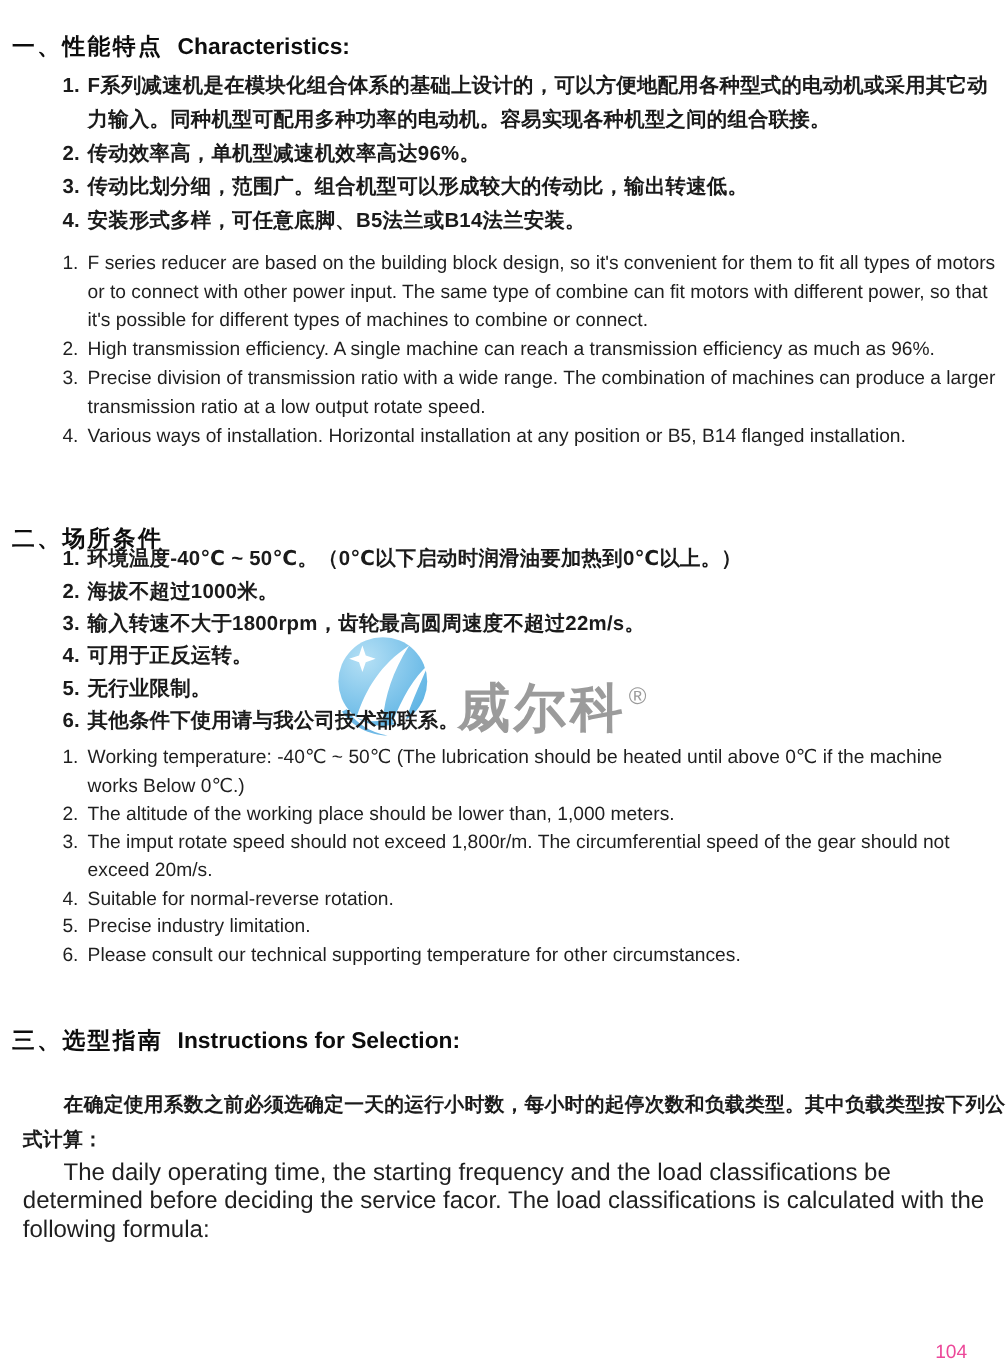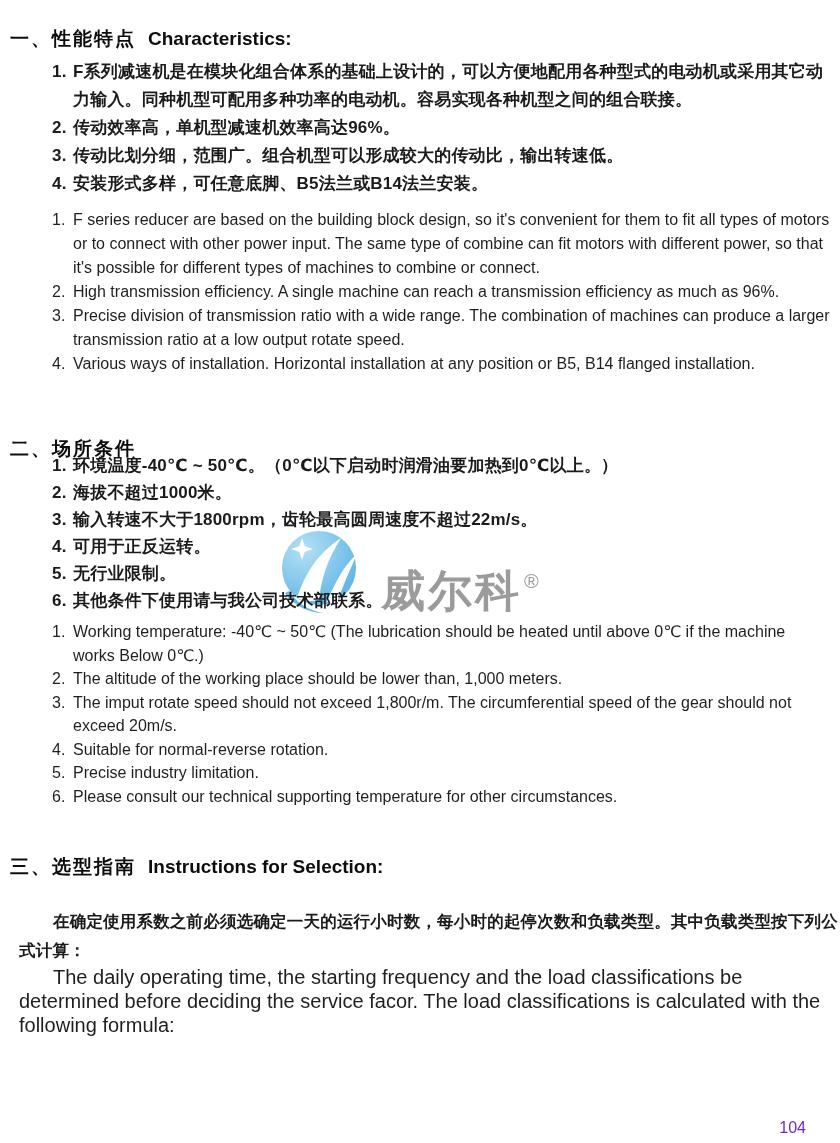--- a/index.html
+++ b/index.html
@@ -19,21 +19,21 @@
   .en-list{font-size:16px;line-height:24px;font-weight:400;color:#1f1f1f;}
   .en-list2{line-height:23.5px;}
   .para{position:absolute;left:2px;margin:17px;}
   .cn-para{width:822px;font-size:16.5px;line-height:29px;font-weight:600;text-indent:34px;letter-spacing:0.2px;}
   .en-para{width:818px;font-size:20px;line-height:24px;text-indent:34px;color:#1f1f1f;}
   .watermark{position:absolute;left:281px;top:527px;z-index:1;display:flex;gap:20px;align-items:flex-end;}
   .wm-text{display:flex;flex-direction:column;}
   .wm-cn{font-size:44px;font-weight:700;color:#9b9b9b;letter-spacing:3px;line-height:48px;display:flex;align-items:flex-start;}
   .wm-reg{font-size:20px;font-weight:400;position:relative;top:-10px;left:2px;letter-spacing:0;}
   .wm-en{margin-top:2px;font-family:"Liberation Serif","DejaVu Serif",serif;font-size:20px;color:#a2a2a2;letter-spacing:0.5px;line-height:22px;}
-  .pageno{position:absolute;right:34px;top:1119px;font-size:16px;color:#6d28d9;z-index:2;text-align:right;}
+  .pageno{position:absolute;right:34px;top:1119px;font-size:16px;color:#ec4899;z-index:2;text-align:right;}
 </style>
 </head>
 <body>
 
 <div class="page">
 
   <div class="watermark">
     <svg width="80" height="88" viewBox="0 0 80 88">
       <defs>
         <radialGradient id="lg" cx="30%" cy="25%" r="90%">

